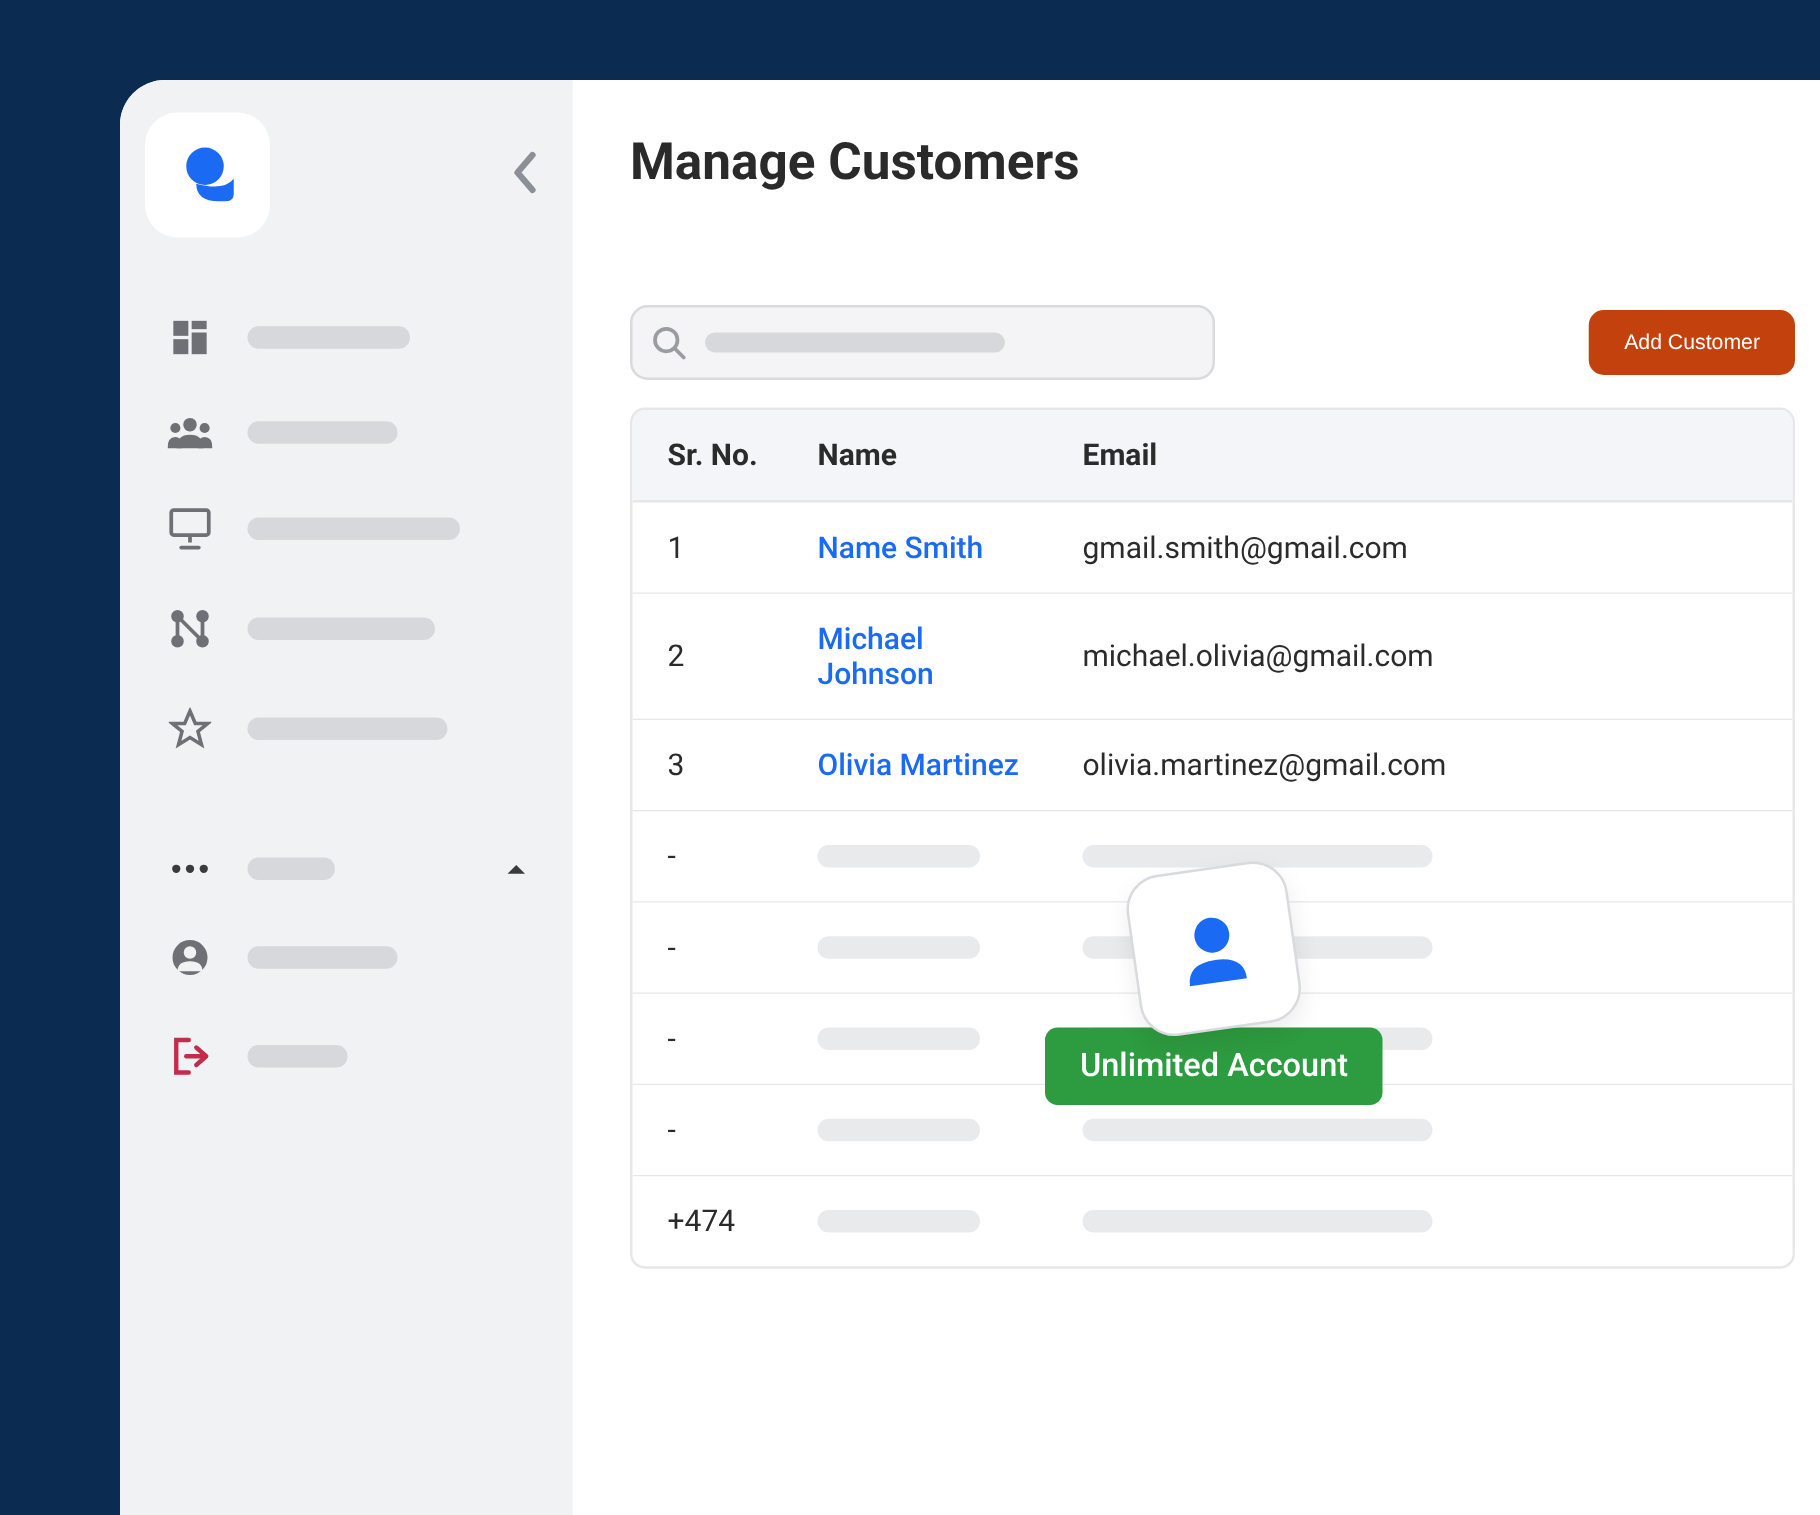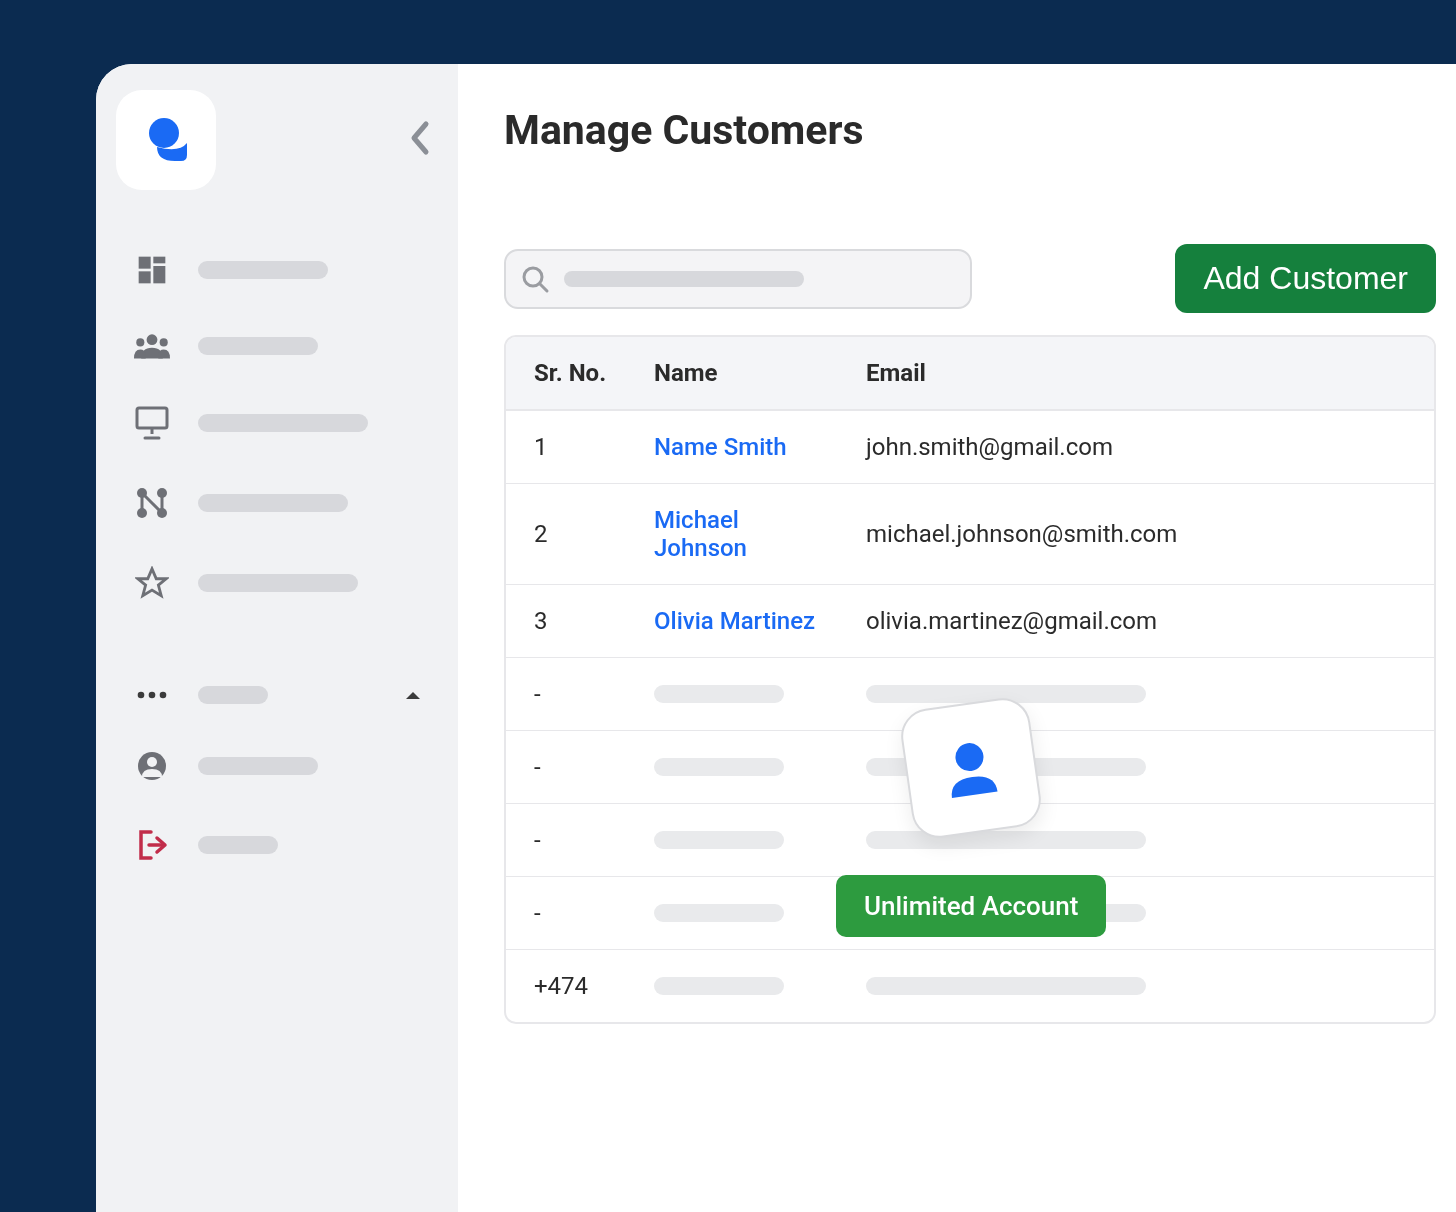--- a/index.html
+++ b/index.html
@@ -124,23 +124,23 @@
     padding: 0 14px;
     gap: 14px;
   }
   .searchbox .skeleton {
     height: 16px;
     background: #d7d8dc;
     border-radius: 8px;
     width: 240px;
   }
   .add-btn {
-    background: #15803d;
+    background: #c2410c;
     color: #fff;
-    font-size: 32px;
+    font-size: 17px;
     font-weight: 500;
     padding: 16px 28px;
     border-radius: 12px;
     cursor: pointer;
     border: none;
   }
   .table-wrap {
     border: 2px solid #e7e7ea;
     border-radius: 12px;
     overflow: hidden;
@@ -181,21 +181,20 @@
     border-radius: 10px;
   }
   .overlay {
     position: absolute;
     top: 366px;
     left: 330px;
     display: flex;
     flex-direction: column;
     align-items: center;
     pointer-events: none;
-    gap: 44px;
   }
   .overlay .card {
     width: 130px;
     height: 130px;
     background: #fff;
     border: 2px solid #d9dadd;
     border-radius: 28px;
     display: flex;
     align-items: center;
     justify-content: center;
@@ -359,26 +358,26 @@
           <tr>
             <th class="col-sr">Sr. No.</th>
             <th class="col-name">Name</th>
             <th class="col-email">Email</th>
           </tr>
         </thead>
         <tbody>
           <tr>
             <td class="col-sr">1</td>
             <td class="col-name"><span class="name-link">Name Smith</span></td>
-            <td class="col-email">john.smith@gmail.com</td>
+            <td class="col-email">gmail.smith@gmail.com</td>
           </tr>
           <tr>
             <td class="col-sr">2</td>
             <td class="col-name"><span class="name-link">Michael Johnson</span></td>
-            <td class="col-email">michael.johnson@smith.com</td>
+            <td class="col-email">michael.olivia@gmail.com</td>
           </tr>
           <tr>
             <td class="col-sr">3</td>
             <td class="col-name"><span class="name-link">Olivia Martinez</span></td>
             <td class="col-email">olivia.martinez@gmail.com</td>
           </tr>
           <tr>
             <td class="col-sr">-</td>
             <td class="col-name">
                 <div class="cell-skel" style="width:130px"></div>

